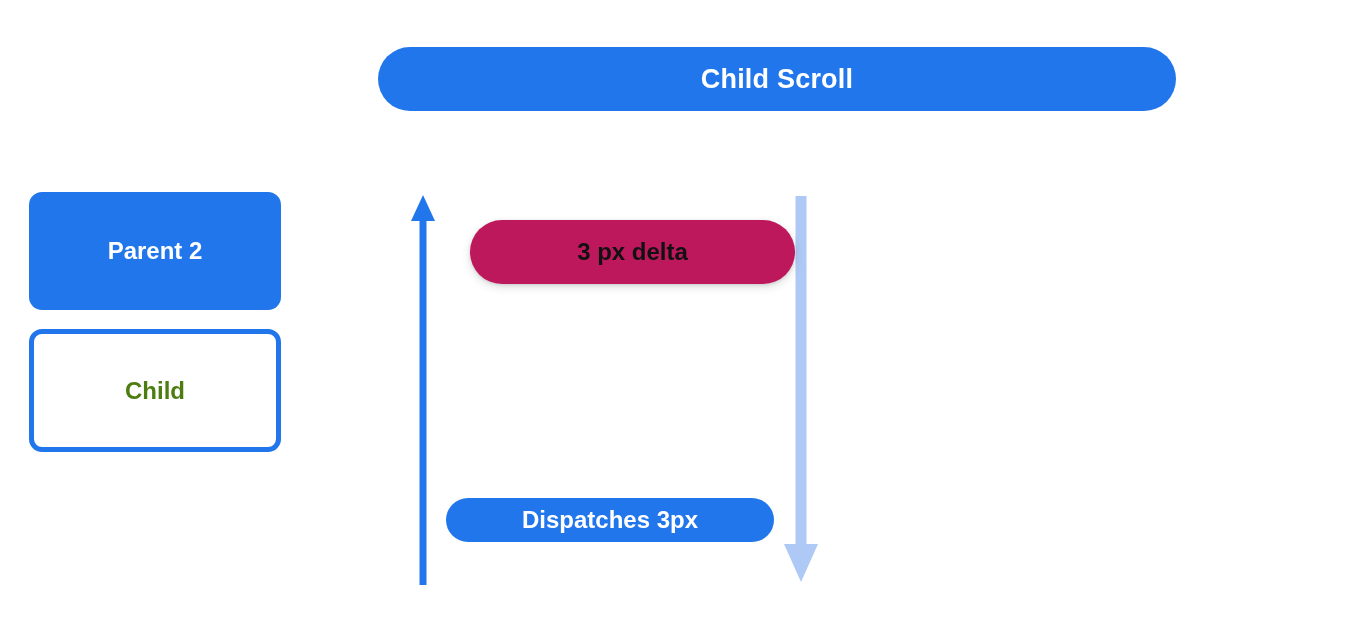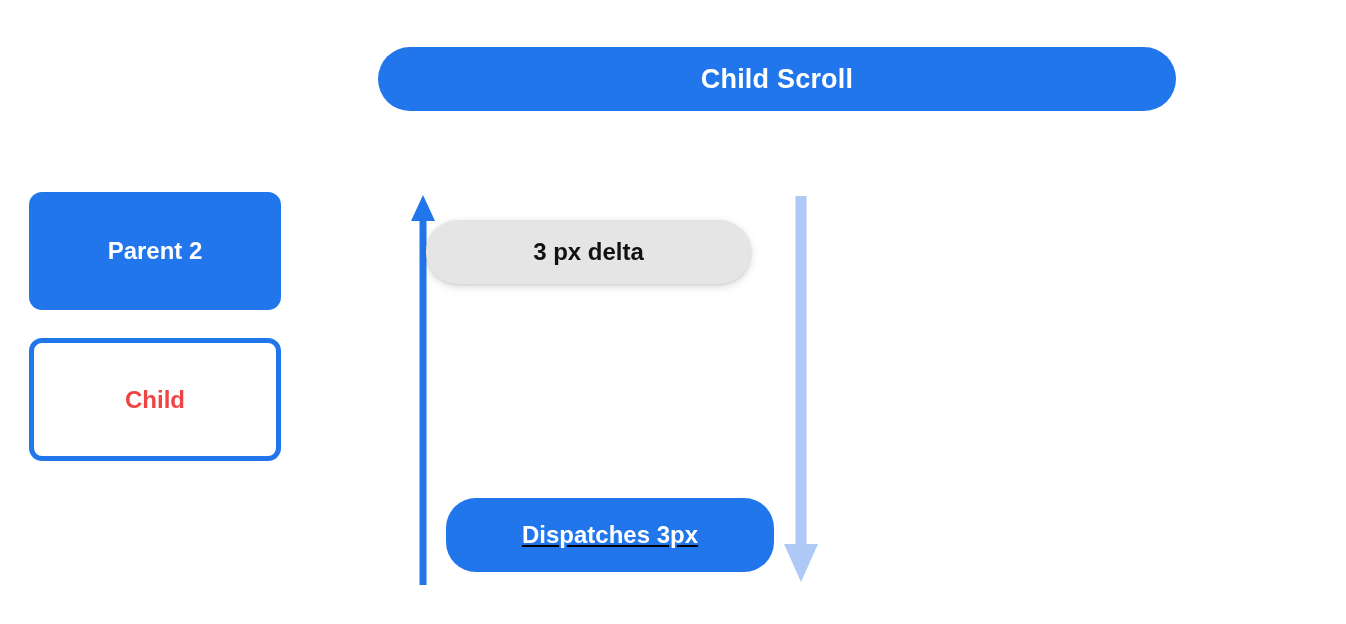--- a/index.html
+++ b/index.html
@@ -50,38 +50,38 @@
     width: 252px;
   }
   .node-box {
     width: 252px;
     height: 118px;
     border-radius: 13px;
     display: flex;
     align-items: center;
     justify-content: center;
     box-sizing: border-box;
-    margin-bottom: 28px;
+    margin-bottom: 19px;
   }
   .node-box:last-child { margin-bottom: 0; }
 
   .node-box.filled {
     background: #2176ec;
     border: none;
   }
   .node-box.filled .node-label {
     color: #ffffff;
   }
   .node-box.outlined {
     background: #ffffff;
     border: 5px solid #2176ec;
     height: 123px;
   }
   .node-box.outlined .node-label {
-    color: #ef4444;
+    color: #4d7c0f;
   }
   .node-label {
     font-size: 24px;
     font-weight: bold;
     line-height: 1;
   }
 
   
   .arrow {
     position: absolute;
@@ -108,39 +108,38 @@
     box-sizing: border-box;
   }
   .pill-label {
     font-size: 24px;
     font-weight: bold;
     line-height: 1;
     white-space: nowrap;
   }
 
   .pill-delta {
-    left: 426px;
+    left: 470px;
     top: 220px;
     width: 325px;
     height: 64px;
-    background: #e5e5e5;
+    background: #be185d;
     border-radius: 32px;
     box-shadow: 0 3px 9px rgba(60, 64, 67, 0.18),
                 0 1px 3px rgba(60, 64, 67, 0.14);
   }
   .pill-delta .pill-label { color: #111111; }
 
   .pill-dispatch {
     left: 446px;
     top: 498px;
     width: 328px;
-    height: 74px;
+    height: 44px;
     background: #2176ec;
     border-radius: 30px;
-    text-decoration: underline;
   }
   .pill-dispatch .pill-label { color: #ffffff; }
 </style>
 </head>
 <body>
 
 <div id="canvas">
 
   <div class="header-bar">
     <span class="header-bar-label">Child Scroll</span>

